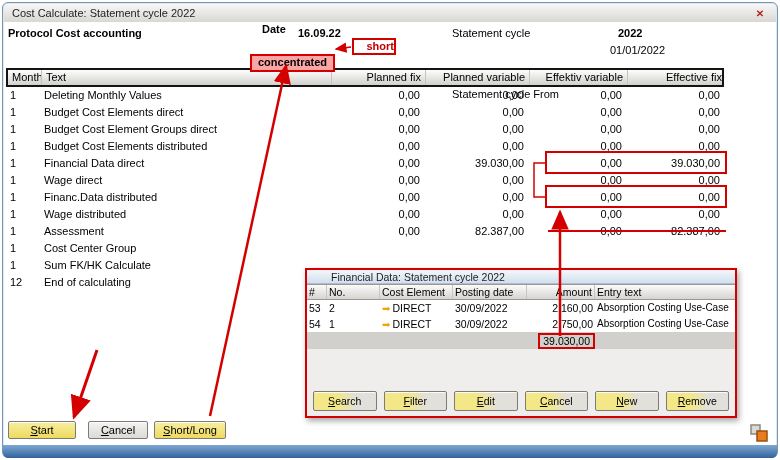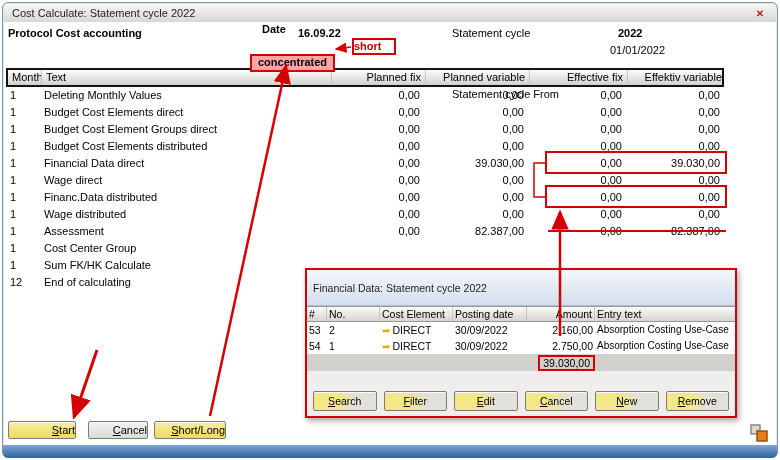--- a/index.html
+++ b/index.html
@@ -23,47 +23,47 @@
     background:linear-gradient(#7ea8d3,#32629b); border-radius:0 0 5px 5px; z-index:5; }
 
   .abs { position:absolute; z-index:10; white-space:nowrap; }
   .bold { font-weight:bold; }
 
   
   .concentrated { position:absolute; left:250px; top:54px; height:18px; line-height:13px;
     padding:0 6px; border:2px solid #d40000; background:#fca5a5; font-weight:bold; z-index:20; }
   .short-callout { position:absolute; left:352px; top:38px; width:44px; height:17px;
     border:2px solid #d40000; background:#fff; color:#c00000; font-weight:bold;
-    text-align:left; line-height:13px; z-index:60; }
+    text-align:right; line-height:13px; z-index:60; }
 
   
   .thead { position:absolute; left:6px; top:68px; width:718px; height:19px; z-index:10;
     display:grid; grid-template-columns:34px 290px 94px 104px 98px 98px;
     background:linear-gradient(#fdfdfc,#d3d1cd); border:2px solid #141414; }
   .thead .hcell { line-height:15px; padding:0 4px; overflow:hidden; white-space:nowrap; border-right:1px solid #c6c4c0; }
   .thead .hcell:last-child { border-right:none; }
   .hcell.num, .tcell.num { text-align:right; }
   .tbody { position:absolute; left:6px; top:87px; width:718px; z-index:10; }
   .trow { display:grid; grid-template-columns:34px 290px 94px 104px 98px 98px; height:17px; line-height:17px; }
   .tcell { padding:0 4px; white-space:nowrap; overflow:hidden; }
 
   
   .btn { position:absolute; height:18px; border:1px solid #7c7b78; border-radius:2px;
-    font-family:inherit; font-size:11px; color:#000; text-align:right; line-height:15px;
+    font-family:inherit; font-size:11px; color:#000; text-align:center; line-height:15px;
     background:linear-gradient(#f4f3f1,#dcdad6); box-shadow:inset 0 1px 0 #ffffff; z-index:10; }
   .btn.yellow { background:linear-gradient(#f8ef9e,#eeda5f); }
   #start-btn { left:8px; top:421px; width:68px; }
   #cancel-btn { left:88px; top:421px; width:60px; }
   #shortlong-btn { left:154px; top:421px; width:72px; }
 
   
   .overlay { position:absolute; left:305px; top:268px; width:432px; height:150px;
     background:#efeeec; border:2px solid #d40000; box-shadow:2px 3px 6px rgba(0,0,0,.35); z-index:30; }
-  .ov-titlebar { height:36px; background:linear-gradient(#f4f7fb,#d2dfee); border-bottom:1px solid #aebdd0;
-    display:flex; align-items:center; padding:0 6px; font-size:10.5px; color:#1e1e1e; }
+  .ov-titlebar { height:14px; background:linear-gradient(#f4f7fb,#d2dfee); border-bottom:1px solid #aebdd0;
+    display:flex; align-items:center; padding:0 24px; font-size:10.5px; color:#1e1e1e; }
   .ov-grid { display:grid; grid-template-columns:20px 53px 73px 74px 68px 1fr; font-size:10.5px; }
   .ov-header { height:16px; line-height:14px; background:linear-gradient(#fbfbfa,#d6d4d0);
     border-top:1px solid #9a9894; border-bottom:1px solid #9a9894; }
   .ov-header > div { padding:0 2px; overflow:hidden; white-space:nowrap; border-right:1px solid #c8c6c2; }
   .ov-header > div:last-child { border-right:none; }
   .orow { height:16px; line-height:16px; background:#ffffff; }
   .ocell { padding:0 2px; white-space:nowrap; overflow:hidden; }
   .ocell.amount, .ov-header .amount { text-align:right; }
   .ocell.entry { font-size:10px; }
   .ce-icon { color:#f0a500; font-size:10px; margin-right:2px; }
@@ -102,22 +102,22 @@
   <span class="abs" style="left:610px; top:44px;">01/01/2022</span>
 
   <span class="concentrated">concentrated</span>
   <div class="short-callout">short</div>
 
   <div class="thead">
     <div class="hcell">Month</div>
     <div class="hcell">Text</div>
     <div class="hcell num">Planned fix</div>
     <div class="hcell num">Planned variable</div>
+    <div class="hcell num">Effektiv variable</div>
     <div class="hcell num">Effective fix</div>
-    <div class="hcell num">Effektiv variable</div>
   </div>
   <div class="tbody">
       <div class="trow">
         <div class="tcell">1</div>
         <div class="tcell">Deleting Monthly Values</div>
         <div class="tcell num">0,00</div>
         <div class="tcell num">0,00</div>
         <div class="tcell num">0,00</div>
         <div class="tcell num">0,00</div>
       </div>

